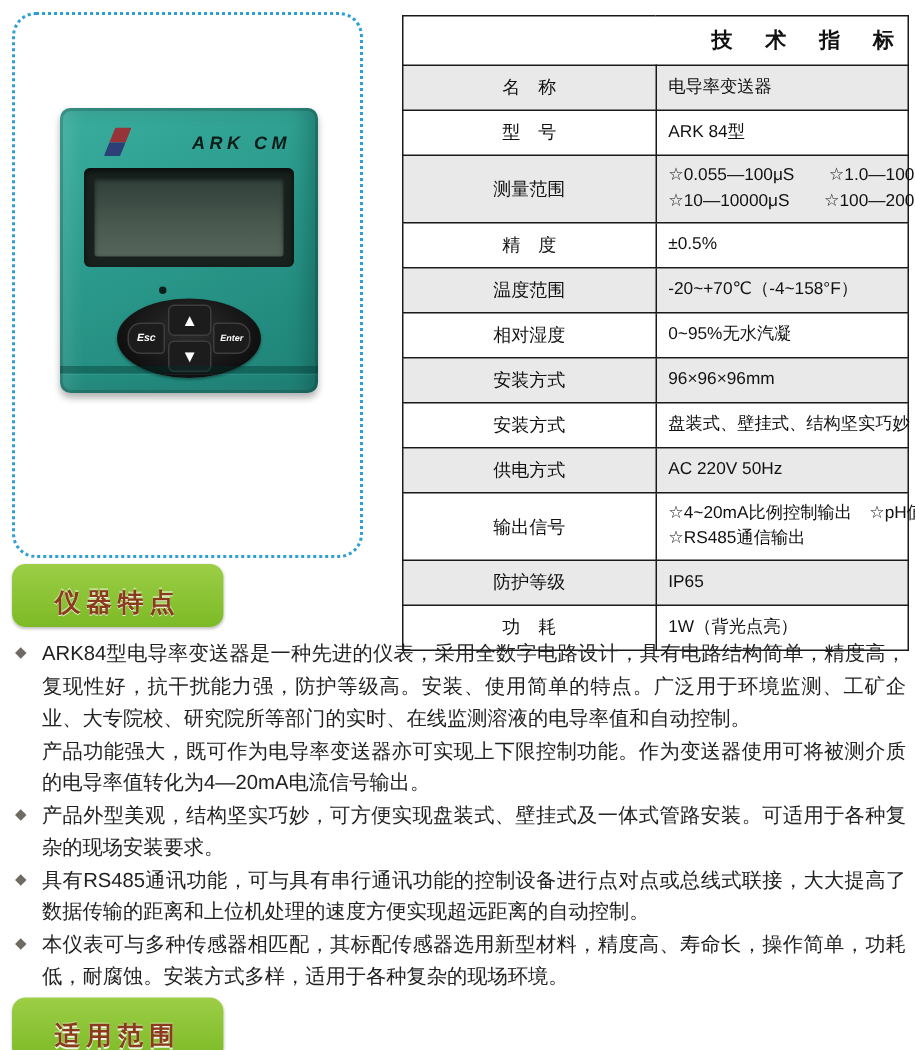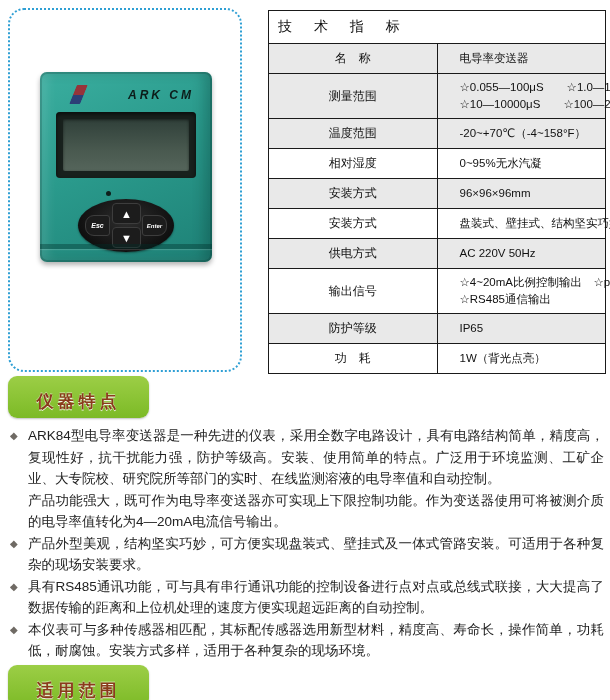--- a/index.html
+++ b/index.html
@@ -36,24 +36,24 @@
            font-size:6px;font-style:italic;font-weight:bold;}
   .key-up{left:34px;top:4px;width:29px;height:21px;border-radius:4px;font-size:11px;}
   .key-down{left:34px;top:28px;width:29px;height:21px;border-radius:4px;font-size:11px;}
   .groove{position:absolute;left:0;bottom:13px;width:100%;height:5px;
           background:rgba(0,48,42,.38);box-shadow:0 1px 1px rgba(255,255,255,.15);}
 
   
   .spec-table{position:absolute;left:268px;top:10px;width:338px;border-collapse:collapse;
               table-layout:fixed;}
   .spec-table th,.spec-table td{border:1px solid #1a1a1a;}
-  .spec-title{height:24px;font-size:14px;font-weight:normal;letter-spacing:9px;text-align:left;
+  .spec-title{height:24px;font-size:14px;font-weight:bold;letter-spacing:9px;text-align:right;
               padding:4px 0 4px 9px;color:#111;}
   .label-cell{width:82px;text-align:center;font-size:12px;color:#111;padding:6px 15px;}
-  .value-cell{font-size:11.5px;color:#111;padding:5px 6px 5px 22px;}
+  .value-cell{font-size:11.5px;color:#111;padding:5px 6px 5px 8px;}
   .value-cell div{line-height:17px;white-space:nowrap;}
   tr.shaded{background:#e9e9e9;}
 
   
   .lower{position:absolute;left:8px;top:376px;width:596px;}
   .badge{display:inline-block;min-width:141px;box-sizing:border-box;text-align:center;
          background:linear-gradient(180deg,#9cce46,#7cba26);border-radius:9px;
          padding:14px 10px 5px;font-size:17px;font-weight:bold;color:#8a3b1b;letter-spacing:4px;
          text-shadow:0 1px 0 rgba(255,255,255,.85),0 -1px 0 rgba(255,255,255,.45);
          box-shadow:0 1px 2px rgba(0,0,0,.25);}
@@ -95,25 +95,37 @@
         <th class="spec-title" colspan="2">技 术 指 标</th>
       </tr>
     </thead>
     <tbody id="spec-rows">
         <tr class="shaded">
           <td class="label-cell">名　称</td>
           <td class="value-cell">
             <div>电导率变送器</div>
           </td>
         </tr>
+        <tr>
+          <td class="label-cell">型　号</td>
+          <td class="value-cell">
+            <div>ARK 84型</div>
+          </td>
+        </tr>
         <tr class="shaded">
           <td class="label-cell">测量范围</td>
           <td class="value-cell">
             <div>☆0.055—100μS　　☆1.0—1000μS</div>
             <div>☆10—10000μS　　☆100—200000μS</div>
+          </td>
+        </tr>
+        <tr>
+          <td class="label-cell">精　度</td>
+          <td class="value-cell">
+            <div>±0.5%</div>
           </td>
         </tr>
         <tr class="shaded">
           <td class="label-cell">温度范围</td>
           <td class="value-cell">
             <div>-20~+70℃（-4~158°F）</div>
           </td>
         </tr>
         <tr>
           <td class="label-cell">相对湿度</td>

